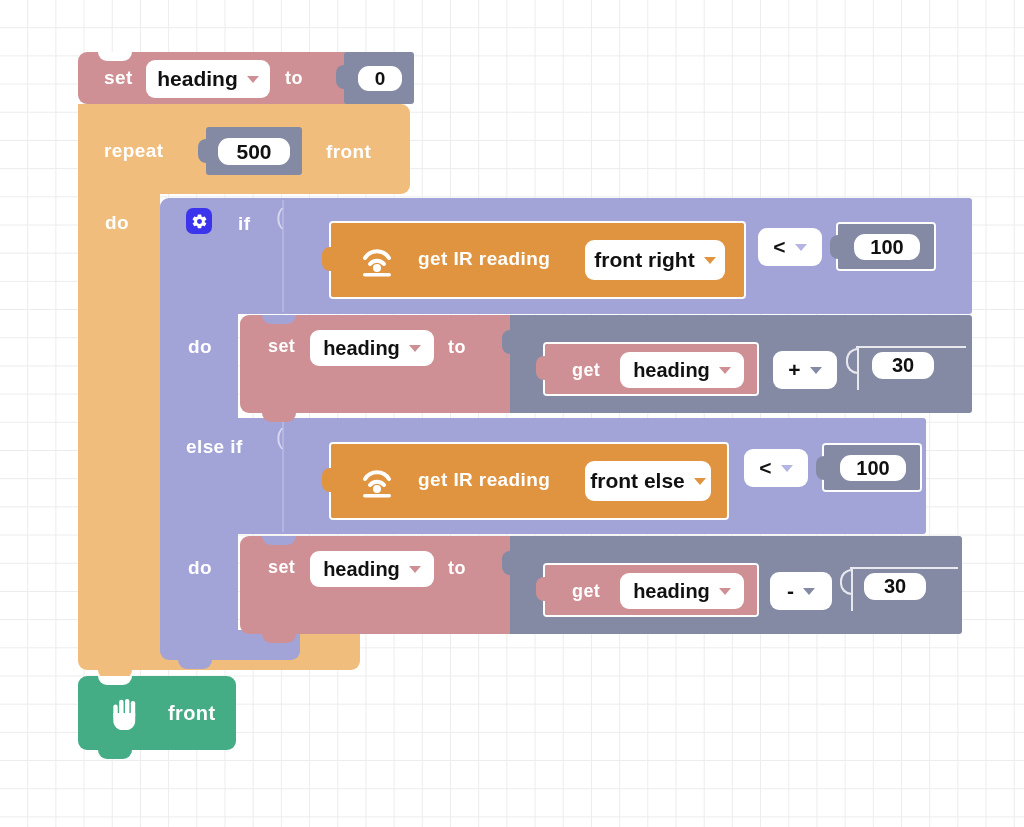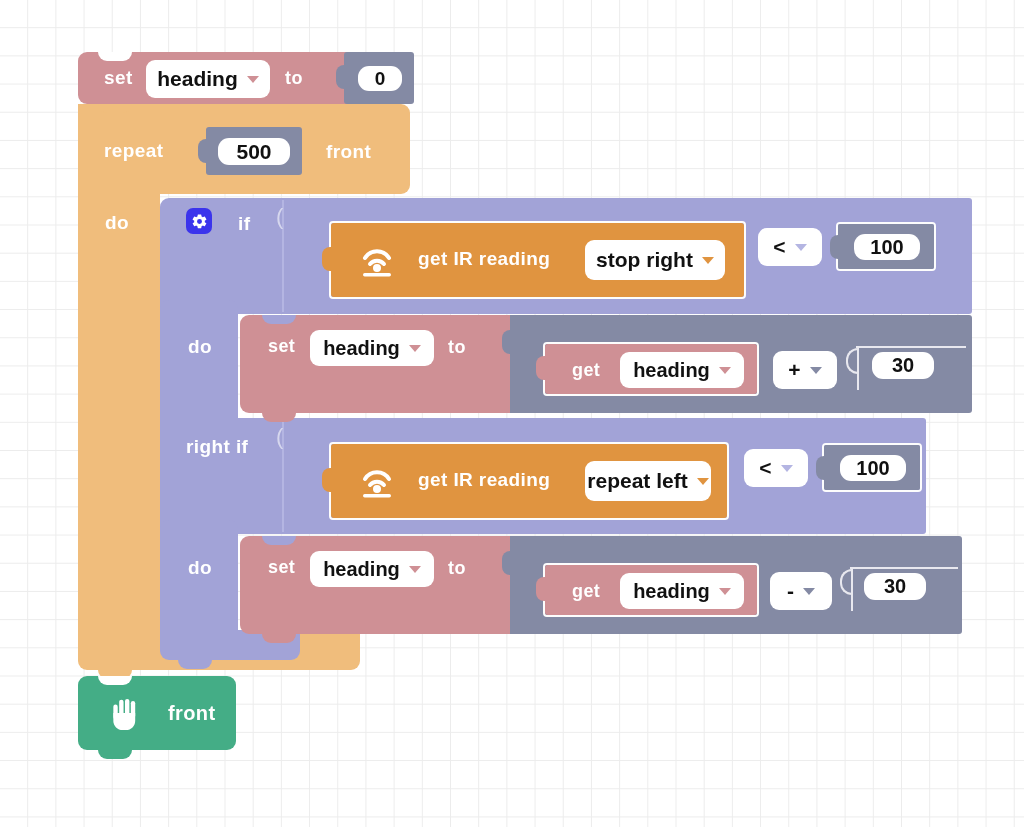--- a/index.html
+++ b/index.html
@@ -143,21 +143,21 @@
     <div class="nub-bot" style="left:178px; top:660px;">
         <div style="background:#a2a3d7; position:absolute; left:0; top:0; width:34px; height:9px; border-radius:0 0 9px 9px;"></div>
       </div>
 
     <div class="gear" style="left:186px; top:208px;">
       <svg width="17" height="17" viewBox="0 0 24 24" aria-hidden="true">
         <path fill="#ffffff" d="M19.43 12.98c.04-.32.07-.65.07-.98s-.03-.66-.07-.98l2.11-1.65a.5.5 0 0 0 .12-.64l-2-3.46a.5.5 0 0 0-.6-.22l-2.49 1a7.3 7.3 0 0 0-1.7-.98l-.38-2.65A.5.5 0 0 0 14 2h-4a.5.5 0 0 0-.49.42l-.38 2.65c-.6.25-1.17.58-1.7.98l-2.49-1a.5.5 0 0 0-.6.22l-2 3.46a.5.5 0 0 0 .12.64l2.11 1.65c-.04.32-.07.65-.07.98s.03.66.07.98L2.46 14.3a.5.5 0 0 0-.12.64l2 3.46c.13.22.39.31.6.22l2.49-1c.53.4 1.1.73 1.7.98l.38 2.65c.4.24.25.42.49.42h4c.24 0 .45-.18.49-.42l.38-2.65c.6-.25 1.17-.58 1.7-.98l2.49 1c.21.09.47 0 .6-.22l2-3.46a.5.5 0 0 0-.12-.64l-2.11-1.32zM12 15.5A3.5 3.5 0 1 1 15.5 12 3.5 3.5 0 0 1 12 15.5z"></path>
       </svg>
     </div>
     <div class="label" style="left:238px; top:213px; font-size:19px;">if</div>
-    <div class="label" style="left:186px; top:436px; font-size:19px;">right if</div>
+    <div class="label" style="left:186px; top:436px; font-size:19px;">else if</div>
     <div class="label" style="left:188px; top:336px; font-size:19px;">do</div>
     <div class="label" style="left:188px; top:557px; font-size:19px;">do</div>
 
     <div style="position:absolute; left:282px; top:200px; width:2px; height:112px; background:#b4b5e2;"></div>
     <div style="position:absolute; left:282px; top:420px; width:2px; height:112px; background:#b4b5e2;"></div>
     <div class="label" style="left:276px; top:204px; font-size:22px; color:#d6d7ee; font-weight:normal;">(</div>
     <div class="label" style="left:276px; top:424px; font-size:22px; color:#d6d7ee; font-weight:normal;">(</div>
   </div>
 
   <div class="blk">
@@ -167,21 +167,21 @@
     <div class="iricon" style="left:356px; top:243px;">
       <svg width="42" height="34" viewBox="0 0 42 34" aria-hidden="true">
         <path d="M9 15 A14 14 0 0 1 33 15" fill="none" stroke="#ffffff" stroke-width="4" stroke-linecap="round"></path>
         <path d="M14 21 A9 9 0 0 1 28 21" fill="none" stroke="#ffffff" stroke-width="4" stroke-linecap="round"></path>
         <circle cx="21" cy="25" r="4" fill="#ffffff"></circle>
         <rect x="7" y="30" width="28" height="3.4" rx="1.7" fill="#ffffff"></rect>
       </svg>
     </div>
     <div class="label" style="left:418px; top:248px; font-size:19px;">get IR reading</div>
     <div class="field" style="left:585px; top:240px; width:140px; height:40px; font-size:21px;">
-      <span>stop right</span>
+      <span>front right</span>
       <span class="caret" style="color:#e09440;"></span>
     </div>
   </div>
   <div class="field" style="left:758px; top:228px; width:64px; height:38px; font-size:21px;">
     <span>&lt;</span>
     <span class="caret" style="color:#b4b5e2;"></span>
   </div>
   <div class="blk">
     <div class="outline" style="left:836px; top:222px; width:100px; height:49px;"></div>
     <div class="body c-math" style="left:838px; top:224px; width:96px; height:45px; border-radius:2px;"></div>
@@ -238,21 +238,21 @@
     <div class="iricon" style="left:356px; top:464px;">
       <svg width="42" height="34" viewBox="0 0 42 34" aria-hidden="true">
         <path d="M9 15 A14 14 0 0 1 33 15" fill="none" stroke="#ffffff" stroke-width="4" stroke-linecap="round"></path>
         <path d="M14 21 A9 9 0 0 1 28 21" fill="none" stroke="#ffffff" stroke-width="4" stroke-linecap="round"></path>
         <circle cx="21" cy="25" r="4" fill="#ffffff"></circle>
         <rect x="7" y="30" width="28" height="3.4" rx="1.7" fill="#ffffff"></rect>
       </svg>
     </div>
     <div class="label" style="left:418px; top:469px; font-size:19px;">get IR reading</div>
     <div class="field" style="left:585px; top:461px; width:126px; height:40px; font-size:21px;">
-      <span>repeat left</span>
+      <span>front else</span>
       <span class="caret" style="color:#e09440;"></span>
     </div>
   </div>
   <div class="field" style="left:744px; top:449px; width:64px; height:38px; font-size:21px;">
     <span>&lt;</span>
     <span class="caret" style="color:#b4b5e2;"></span>
   </div>
   <div class="blk">
     <div class="outline" style="left:822px; top:443px; width:100px; height:49px;"></div>
     <div class="body c-math" style="left:824px; top:445px; width:96px; height:45px; border-radius:2px;"></div>

